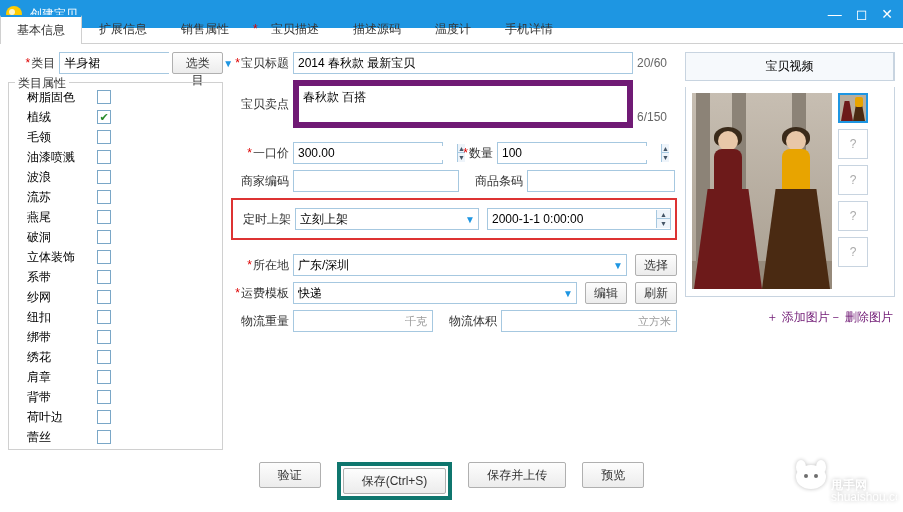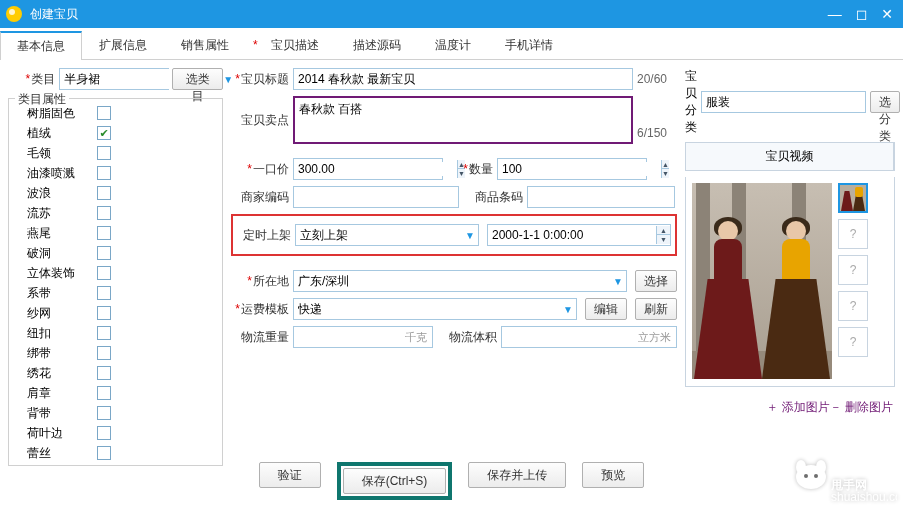--- a/index.html
+++ b/index.html
@@ -3,21 +3,21 @@
 <meta charset="utf-8">
 <style>
   * { box-sizing: border-box; font-family: "Microsoft YaHei", SimSun, Arial, sans-serif; font-size: 12px; }
   body { margin: 0; background: #fff; width: 903px; height: 512px; overflow: hidden; position: relative; }
   .titlebar { background: #1e96e2; color: #fff; height: 28px; display: flex; align-items: center; padding: 0 6px; }
   .titlebar .icon { width: 16px; height: 16px; background: #ffcc00; border-radius: 50%; margin-right: 8px; position: relative; }
   .titlebar .icon::after { content:""; position:absolute; left:3px; top:3px; width:6px; height:6px; border-radius:50%; background:#fff5cc;}
   .titlebar .title { flex: 1; }
   .titlebar .ctrls { display: flex; gap: 14px; padding-right: 4px; }
   .titlebar .ctrls span { color: #fff; cursor: pointer; font-size: 14px; line-height: 1; }
-  .tabs { display: flex; border-bottom: 1px solid #d0d0d0; background: #fff; height: 32px; align-items:flex-end;}
+  .tabs { display: flex; border-bottom: 1px solid #d0d0d0; background: #fff; height: 16px; align-items:flex-end;}
   .tab { padding: 5px 16px; border: 1px solid transparent; border-bottom: none; cursor: pointer; color:#333; position:relative;}
   .tab.active { border-color: #d0d0d0; background: #fff; border-top: 2px solid #1e96e2; margin-bottom:-1px;}
   .tab .redstar { color:#d00; position:absolute; left:6px; top:6px;}
   .content { display: flex; padding: 8px 8px 0 8px; gap: 8px; height: 425px; }
   .left { width: 215px; }
   .row { display: flex; align-items: center; margin-bottom: 8px; }
   .lbl { width: 56px; text-align: right; padding-right: 4px; color:#333;}
   .req::before { content: "*"; color: #d00; margin-right:1px;}
   .combo { display:flex; align-items:center; border:1px solid #a6c8e0; background:#fff; height:22px; flex:1;}
   .combo input { border:none; outline:none; flex:1; padding:0 4px; height:20px;}
@@ -31,21 +31,21 @@
   .proplist::-webkit-scrollbar-track { background:#f0f0f0; border-left:1px solid #ddd;}
   .proplist::-webkit-scrollbar-thumb { background:#cdd6df; border:1px solid #a9b8c8;}
   .propitem { display:flex; align-items:center; height:20px; padding-left:16px;}
   .propitem .plabel { width:70px; }
   .propitem .cb { width:14px; height:14px; border:1px solid #7aa7c7; background:#fff; display:flex; align-items:center; justify-content:center;}
   .propitem .cb.checked::after { content:"✔"; color:#2a8c2a; font-size:11px; line-height:1;}
   .mid { flex:1; display:flex; flex-direction:column; gap:6px; padding-top:0;}
   .midrow { display:flex; align-items:center; gap:4px;}
   .mlbl { width:58px; text-align:right; color:#333;}
   .txt { border:1px solid #a6c8e0; height:22px; padding:0 4px; background:#fff;}
-  .textarea { border:2px solid #701a75; height:48px; padding:3px 4px; background:#fff; resize:none; font-family:inherit;}
+  .textarea { border:6px solid #701a75; height:48px; padding:3px 4px; background:#fff; resize:none; font-family:inherit;}
   .counter { color:#666; width:40px; text-align:left; white-space:nowrap;}
   .spin { display:flex; align-items:center; border:1px solid #a6c8e0; height:22px; background:#fff;}
   .spin input { border:none; flex:1; padding:0 4px; outline:none;}
   .spin .spinbtns { display:flex; flex-direction:column; width:14px;}
   .spin .spinbtns span { height:9px; font-size:7px; text-align:center; background:#eef4fa; border-left:1px solid #a6c8e0; color:#456; line-height:9px; cursor:pointer;}
   .spin .spinbtns span:first-child { border-bottom:1px solid #a6c8e0;}
   .redbox { border:2px solid #d33; padding:8px 4px; display:flex; align-items:center; gap:4px;}
   .unit { color:#999; font-size:11px; pointer-events:none;}
   .right { width:210px; display:flex; flex-direction:column; gap:6px;}
   .right .toprow { display:flex; align-items:center; gap:4px;}
@@ -264,25 +264,20 @@
       </div>
       <span class="mlbl" style="width:60px;">物流体积</span>
       <div style="position:relative; flex:1;">
         <input class="txt" style="width: 100%; padding-right: 42px;">
         <span class="unit" style="position:absolute; right:6px; top:4px;">立方米</span>
       </div>
     </div>
   </div>
 
   <div class="right">
-    <div class="toprow">
-      <span style="width:52px; text-align:right;">宝贝分类</span>
-      <input class="txt" style="flex: 1 1 0%;" value="服装">
-      <button class="btn">选分类</button>
-    </div>
     <div class="subtabs">
       <div class="subtab"><span>宝贝视频</span></div>
     </div>
     <div class="imgpanel">
       <div class="mainimg">
         <div class="bg"></div>
         <div class="col" style="left:4px;"></div>
           <div class="col" style="left:40px;"></div>
           <div class="col" style="left:100px;"></div>
         <div class="floor"></div>

